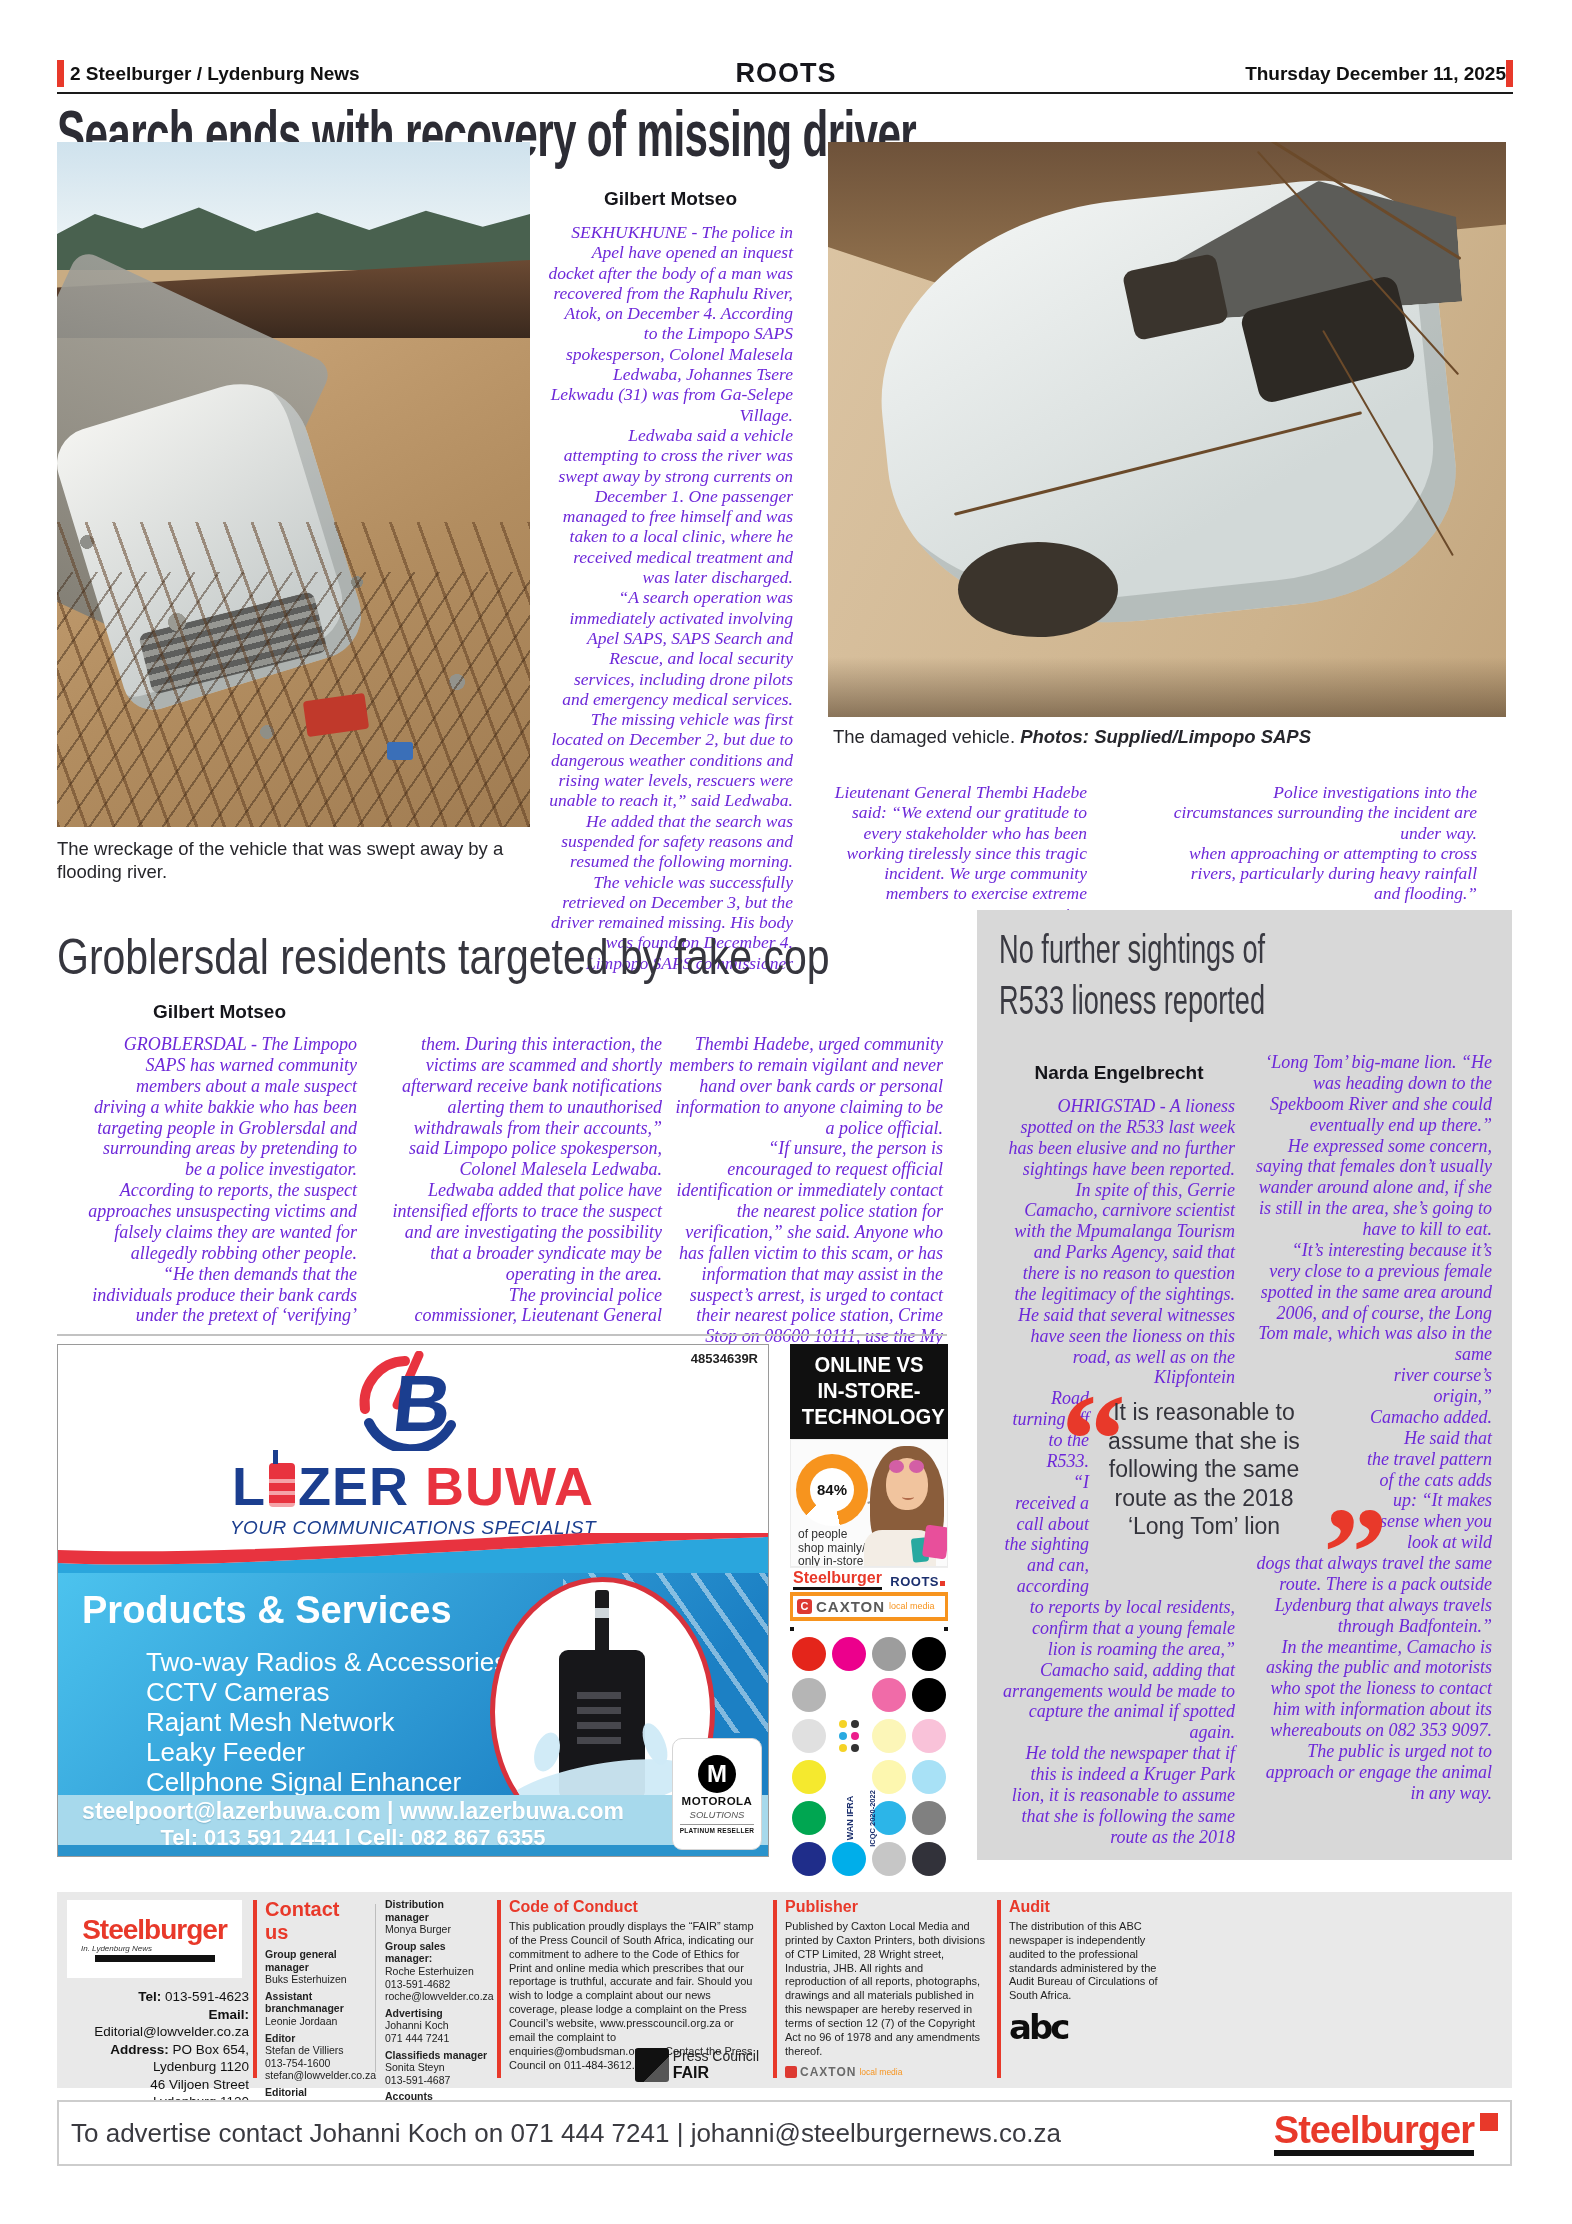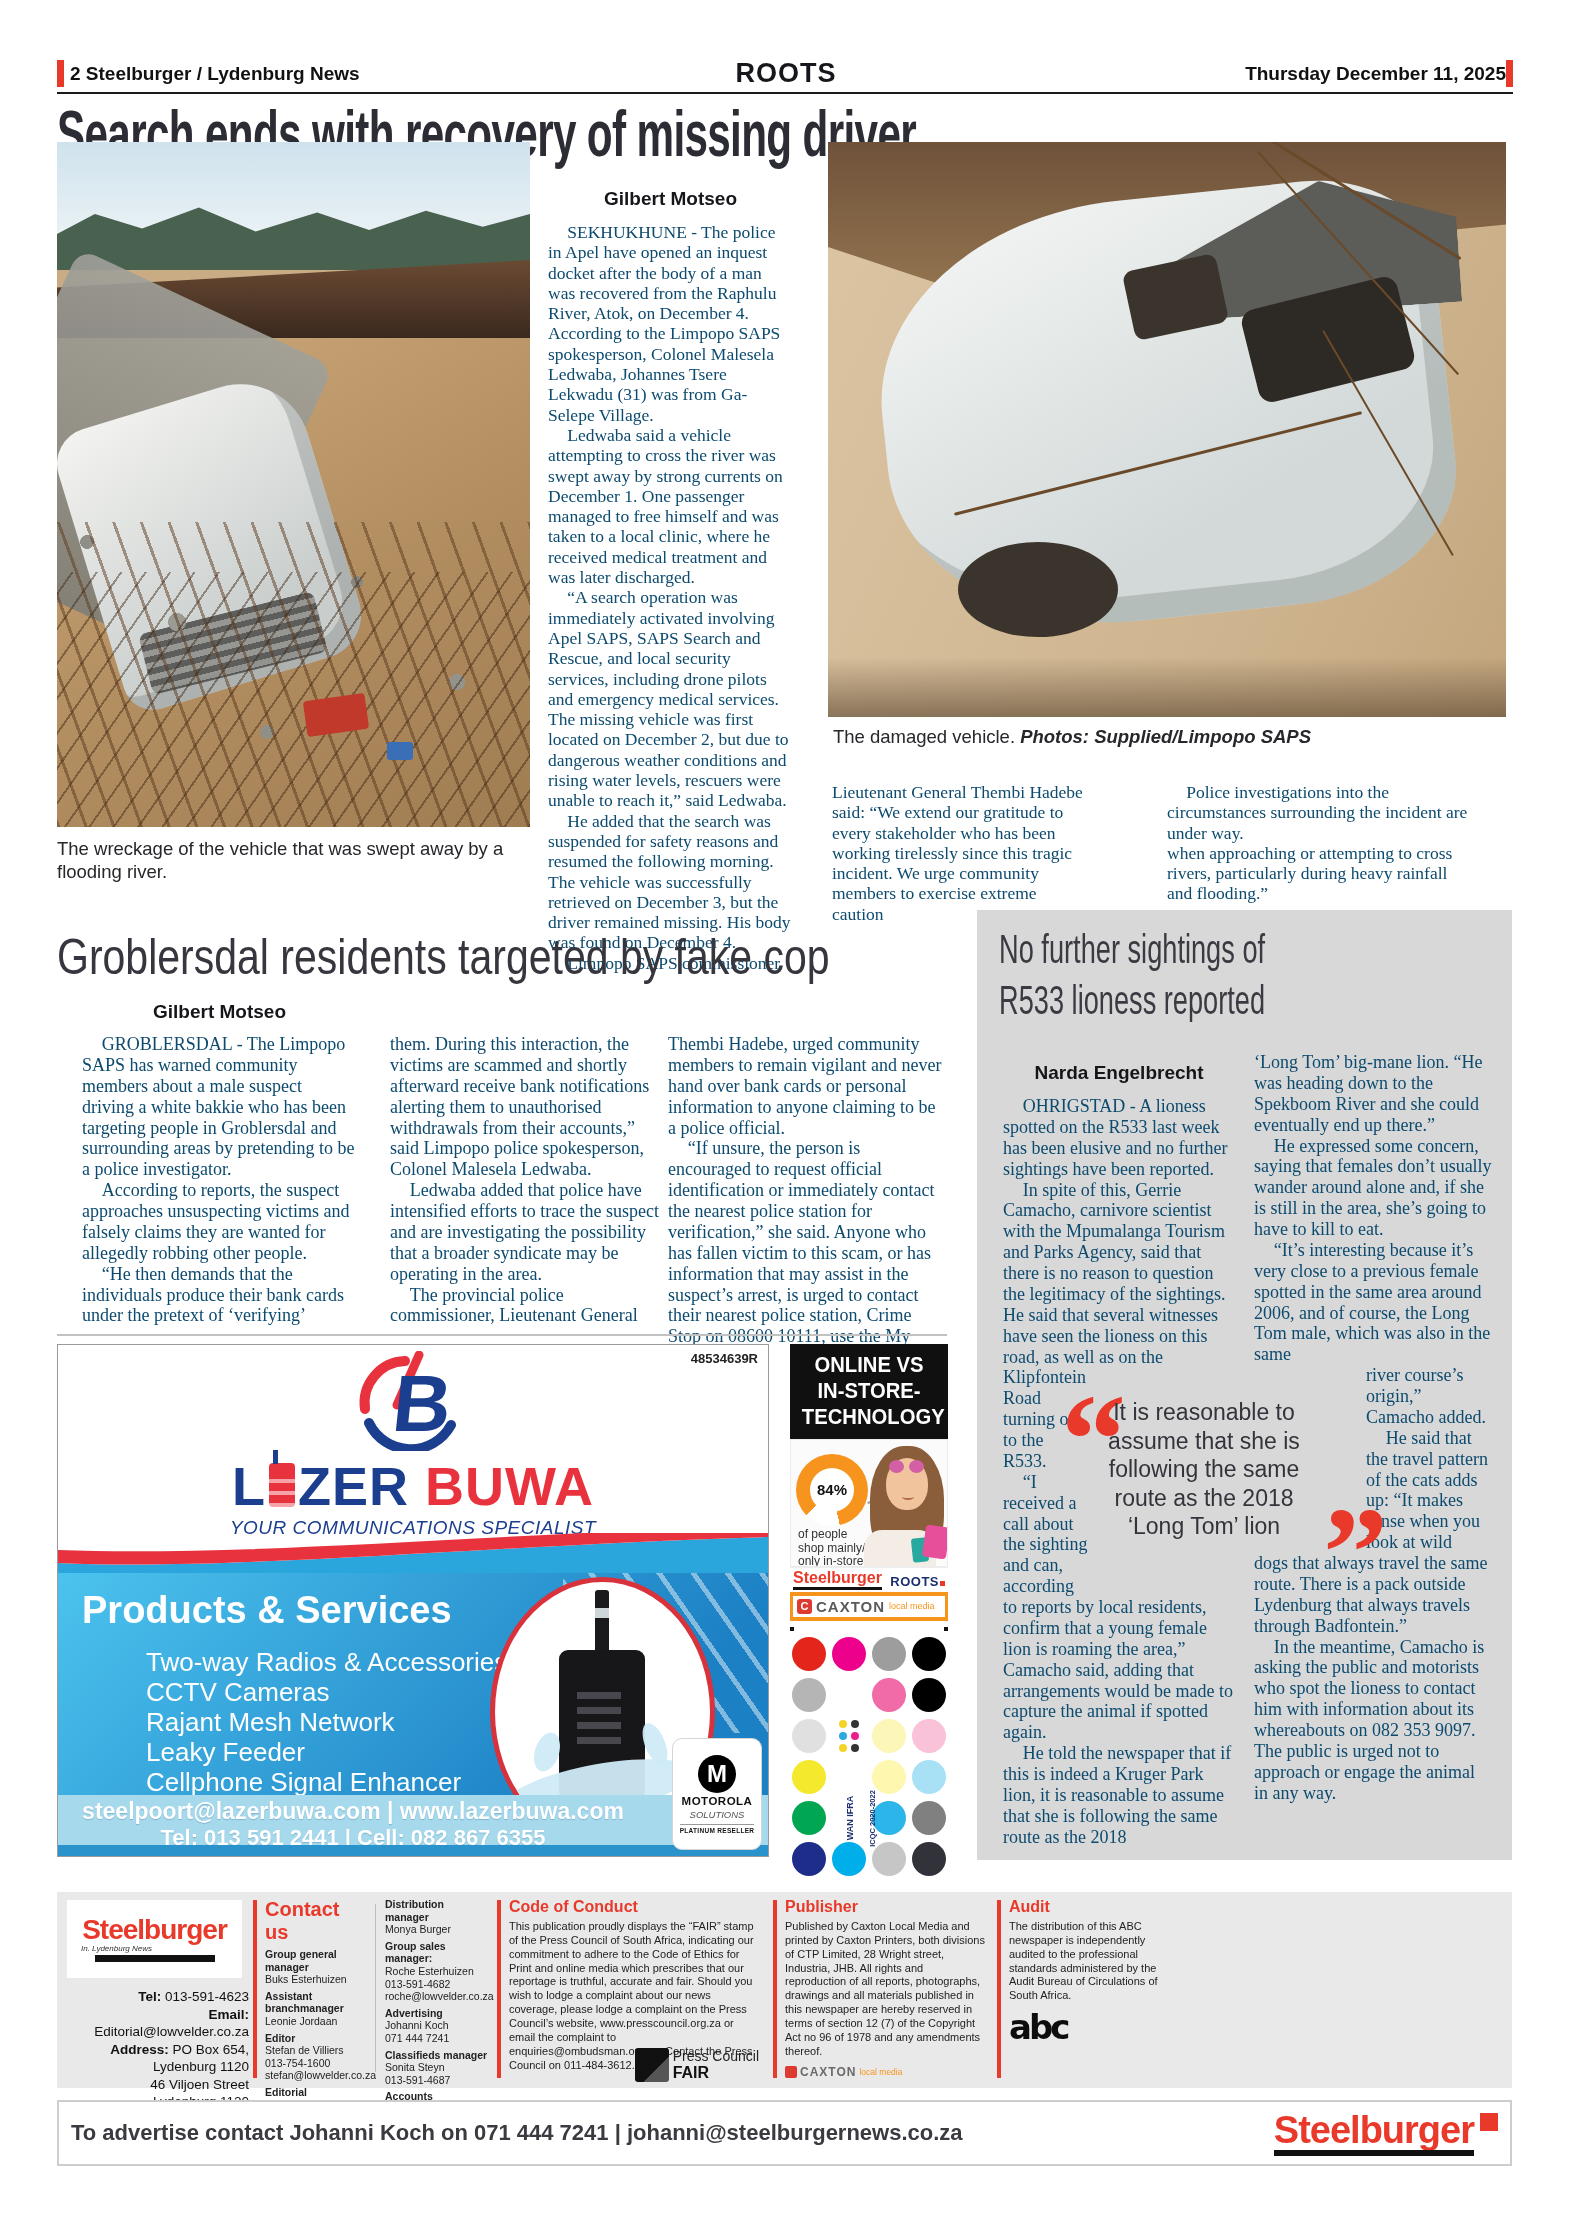--- a/index.html
+++ b/index.html
@@ -16,21 +16,21 @@
 
   
   .squeeze { display:inline-block; transform-origin:0 50%; white-space:nowrap; }
   .headline1 { position:absolute; left:57px; top:97px; font-size:64px; font-weight:bold; color:#2c2c34; letter-spacing:-1px; }
   .headline1 .squeeze { transform:scaleX(.66); }
   .headline2 { position:absolute; left:57px; top:928px; font-size:50px; font-weight:normal; color:#36363e; }
   .headline2 .squeeze { transform:scaleX(.82); }
   .byline { position:absolute; font-size:19px; font-weight:bold; color:#15151a; text-align:center; }
 
   
-  .col { position:absolute; font-family:"Liberation Serif", serif; color:#0c4a6e; text-align:left; }
+  .col { position:absolute; font-family:"Liberation Serif", serif; color:#6d28d9; text-align:right;font-style:italic; }
   .col-main { font-size:17.5px; line-height:1.16; }
   .col-l { font-size:18px; line-height:1.16; }
   .para { text-indent:1.1em; margin:0; }
   .cont { text-indent:0; }
 
   
   .photo { position:absolute; overflow:hidden; background:#c9ac83; }
   .ph { position:absolute; }
   .caption { position:absolute; font-size:18.5px; line-height:1.22; color:#26262b; }
   .credit { font-weight:bold; font-style:italic; }
@@ -163,21 +163,21 @@
   .fair-t1 { font-size:14px; line-height:1.1; color:#222; }
   .fair-t2 { font-size:16px; font-weight:bold; color:#111; line-height:1; }
   .cax-sm { display:flex; align-items:center; gap:3px; margin-top:6px; }
   .cax-sm .sq { width:12px; height:12px; background:#dd3a32; border-radius:2px; }
   .cax-sm .t { font-size:12px; font-weight:bold; color:#6a6a6a; letter-spacing:1px; }
   .cax-sm .m { font-size:8.5px; color:#f7941e; }
   .abc { font-family:"DejaVu Sans",sans-serif; font-size:34px; font-weight:bold; letter-spacing:-3px; color:#0d0d0d; margin-top:4px; }
 
   
   .advbar { position:absolute; left:57px; top:2100px; width:1455px; height:66px; background:#fff; border:2px solid #cdcdcd; display:flex; align-items:center; }
-  .advbar-text { padding-left:12px; font-size:22px; font-weight:bold; color:#3a3a40; }
+  .advbar-text { padding-left:12px; font-size:26px; font-weight:normal; color:#3a3a40; }
   .advbar-logo { margin-left:auto; padding-right:14px; position:relative; text-align:right; }
   .advbar-logo .n { color:#e8392a; font-size:38px; font-weight:bold; letter-spacing:-1px; line-height:1; }
   .advbar-logo .b { height:6px; background:#111; margin-top:1px; position:relative; }
   .advbar-logo .plus { position:absolute; right:-2px; top:2px; width:18px; height:18px; background:#e8392a; }
   .advbar-logo .sb-wrap { display:inline-block; position:relative; padding-right:22px; }
 </style>
 </head>
 <body>
 
 <div class="page">

